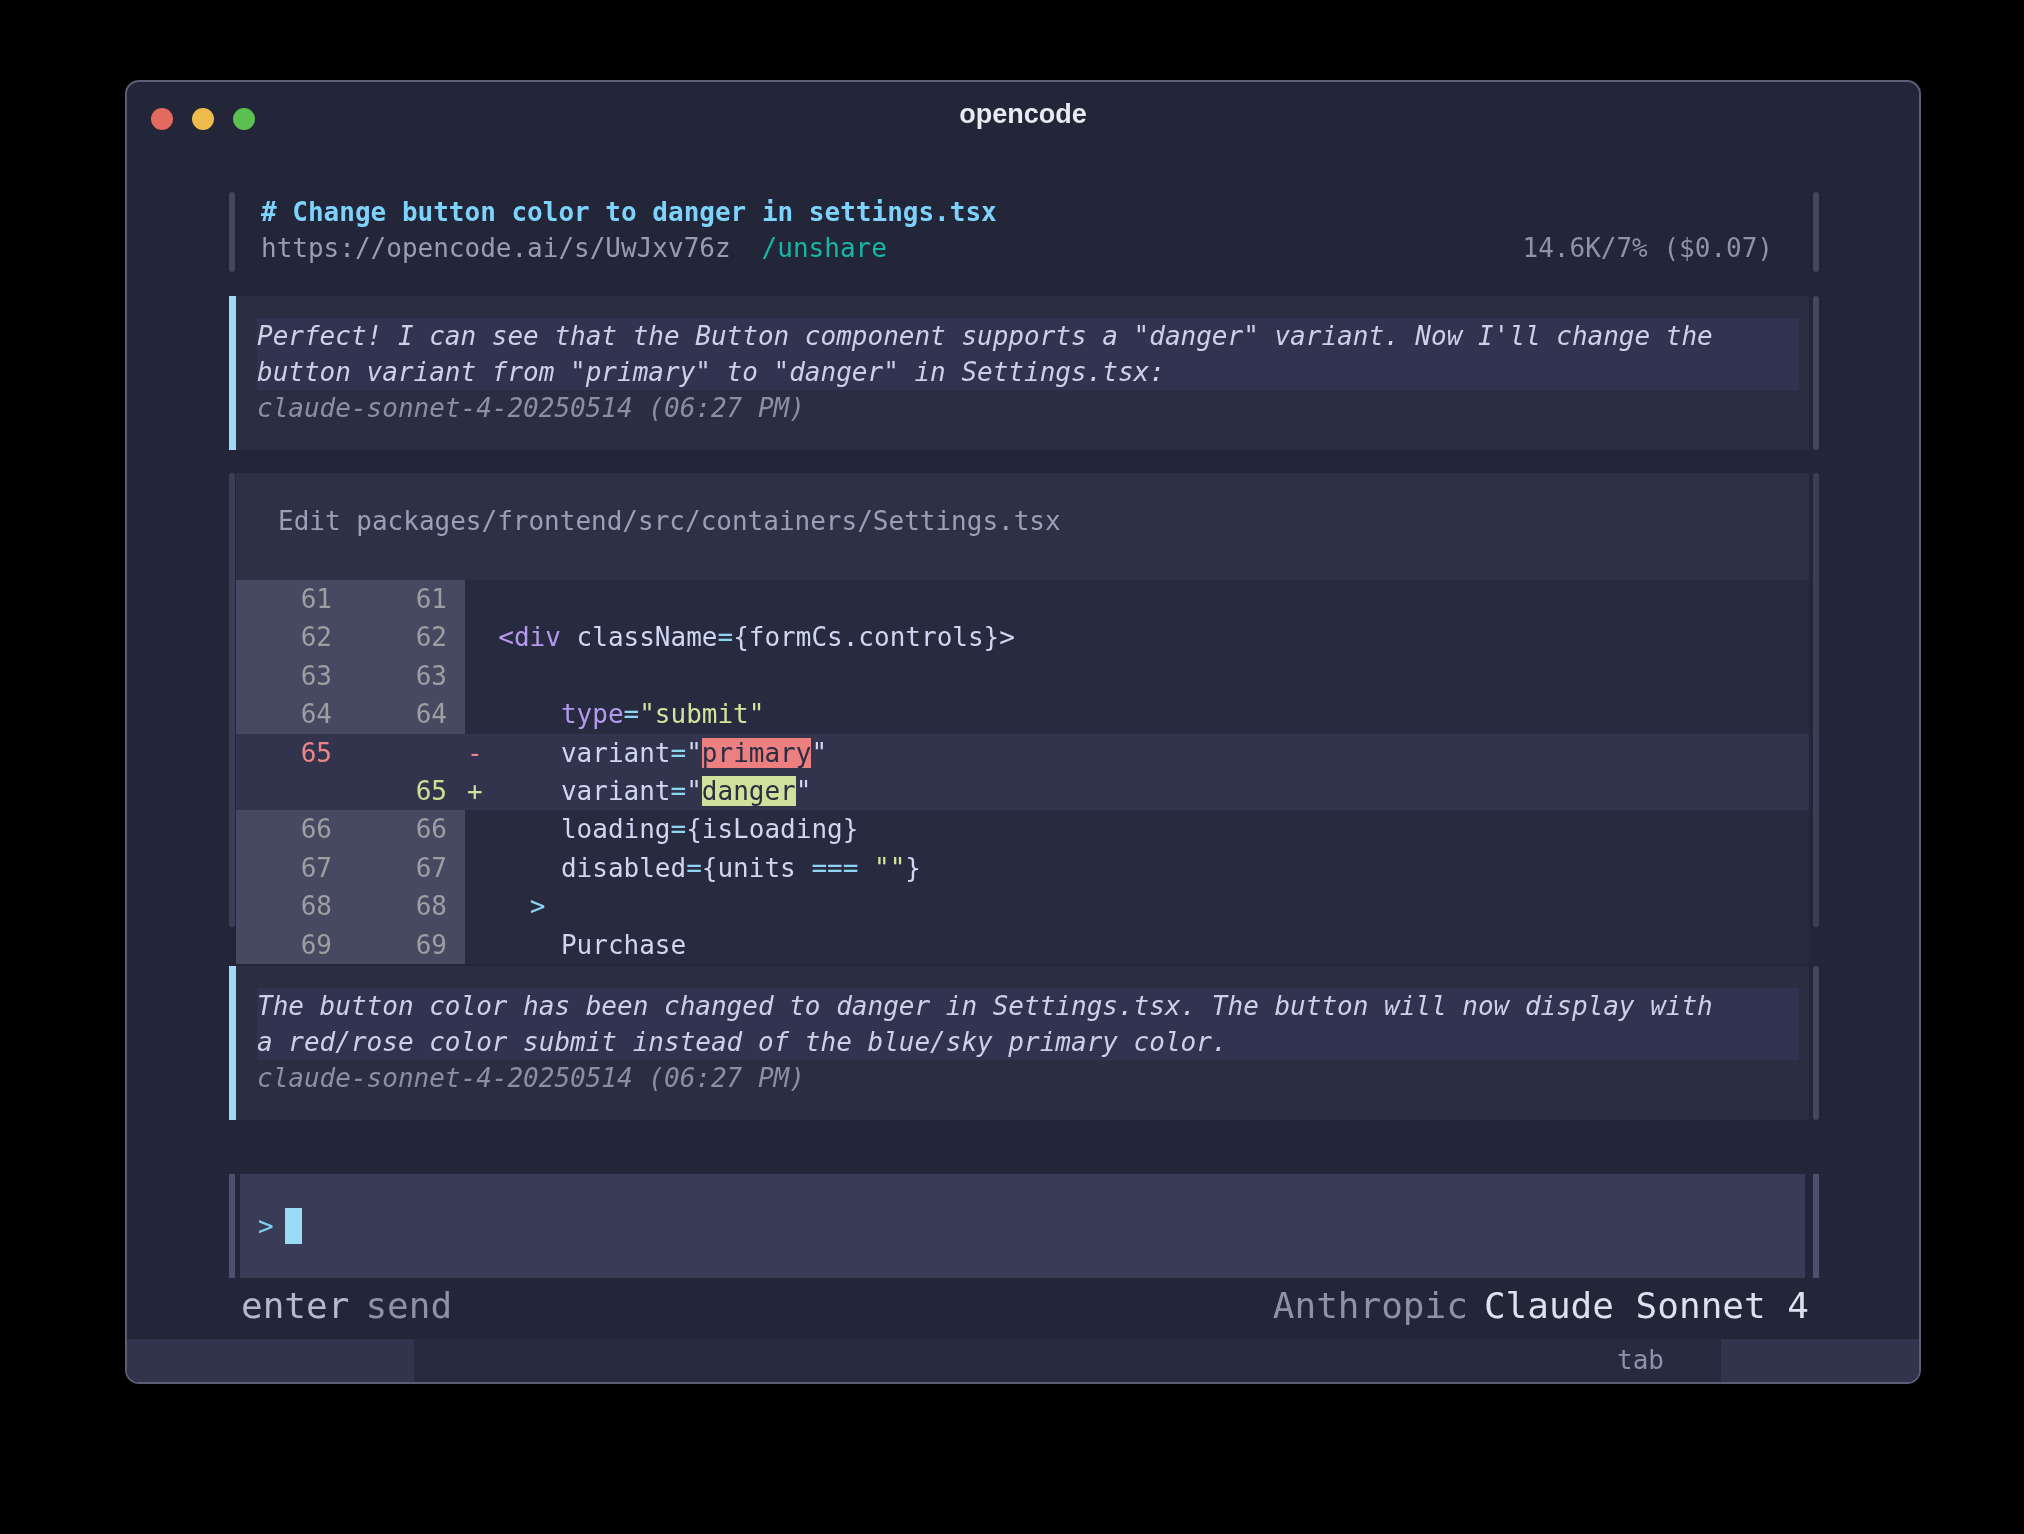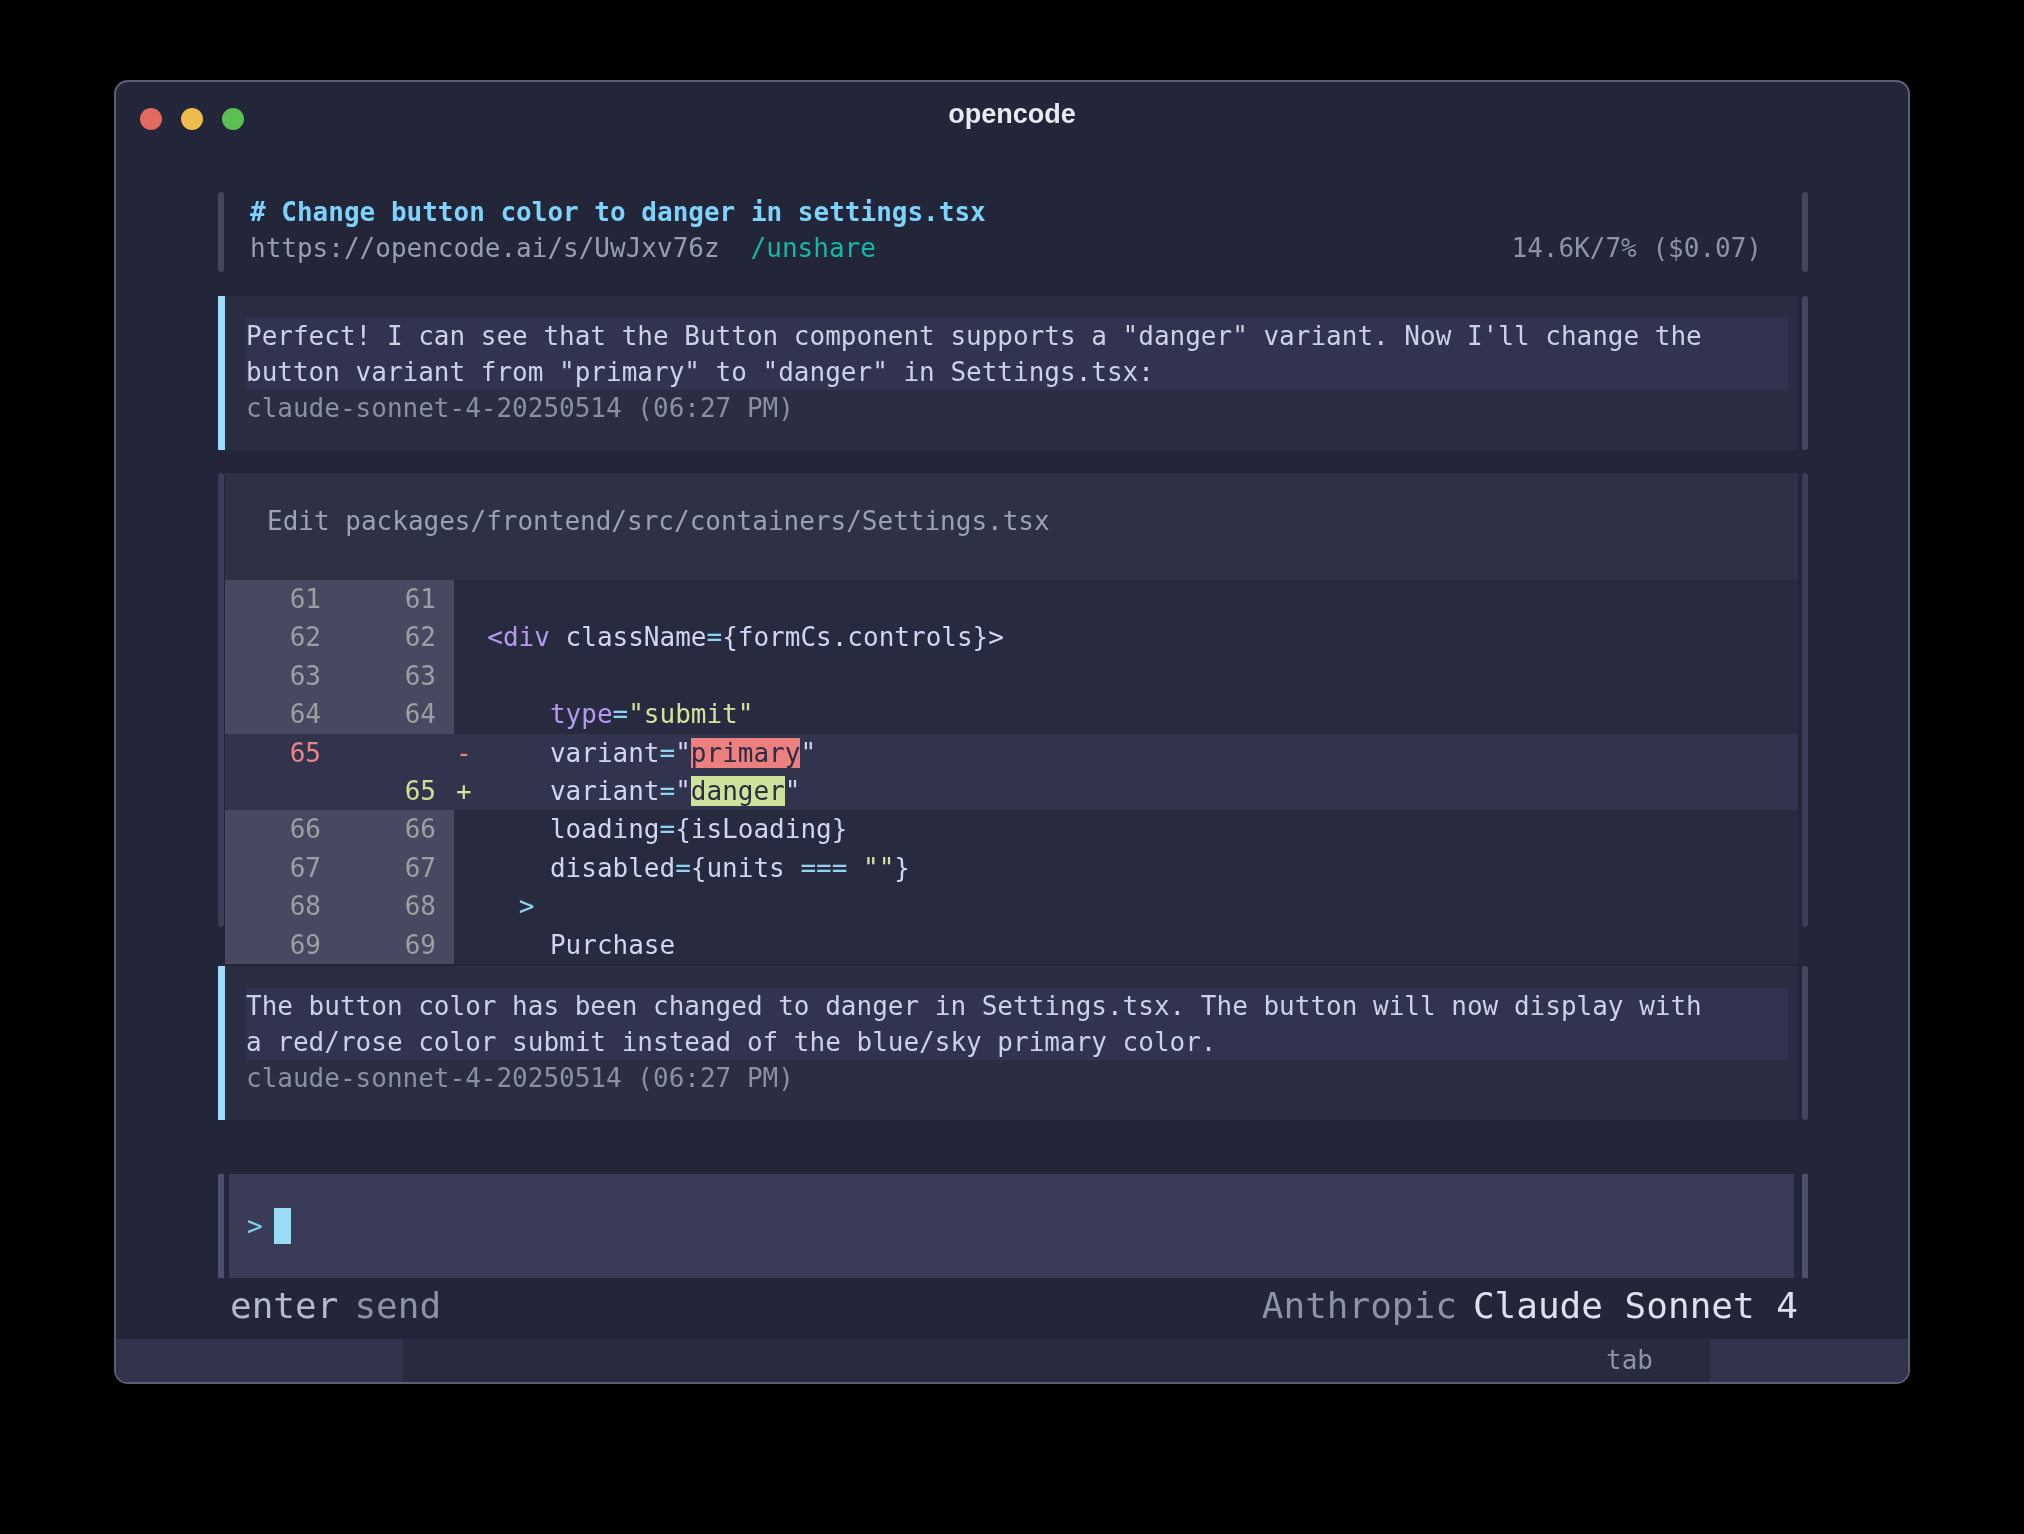--- a/index.html
+++ b/index.html
@@ -1,20 +1,20 @@
 <!DOCTYPE html>
 <html><head>
 <meta charset="utf-8">
 <style>
   * { margin:0; padding:0; box-sizing:border-box; }
   body { background:#000; width:2024px; height:1534px; position:relative;
          font-family:"DejaVu Sans Mono", monospace; }
   .canvas { position:absolute; inset:0; background:#000; }
 
-  .win { position:absolute; left:114px; top:80px; width:1796px; height:1304px;
+  .win { position:absolute; left:125px; top:80px; width:1796px; height:1304px;
          background:#232539; border:2px solid #5c5e74; border-radius:14px;
          overflow:hidden; }
 
   
   .titlebar { position:absolute; left:0; top:0; width:100%; height:64px;
               display:flex; align-items:center; }
   .lights { position:absolute; left:24px; top:26px; display:flex; gap:19px; }
   .light { width:22px; height:22px; border-radius:50%; }
   .win-title { width:100%; text-align:center;
                font-family:"Liberation Sans", sans-serif; font-weight:bold;
@@ -27,21 +27,21 @@
   .hdr-text { position:absolute; left:134px; top:112px; width:1420px; }
   .hdr-title { font-size:26px; line-height:36px; font-weight:bold; color:#7dd3fc; }
   .hdr-url-row { font-size:26px; line-height:36px; color:#989db2; }
   .hdr-cmd { margin-left:31px; color:#14b8a6;margin-top:43px; }
   .hdr-stats { position:absolute; top:148px; right:146px; font-size:26px;
                line-height:36px; color:#8e93a8; }
 
   
   .msg { position:absolute; left:109px; width:1573px; height:154px;
          background:#2b2d43; }
-  .msg .inner { padding:22px 10px 22px 21px; }
+  .msg .inner { padding:22px 10px 22px 21px;font-style:italic; }
   .msg .para { background:#313350; }
   .msg .line { font-size:26px; line-height:36px; color:#ccd2e6; white-space:pre; }
   .msg .meta { font-size:26px; line-height:36px; color:#8a8fa4; }
   .msg-border { position:absolute; width:7px; background:#9ddcf9; }
 
   
   .card { position:absolute; left:109px; top:391px; width:1573px; height:454px;
           background:#2e3046; }
   .card-label { padding:30px 0 0 42px; font-size:26px; line-height:36px;
                 color:#9aa0b6; margin-bottom:41px; }

